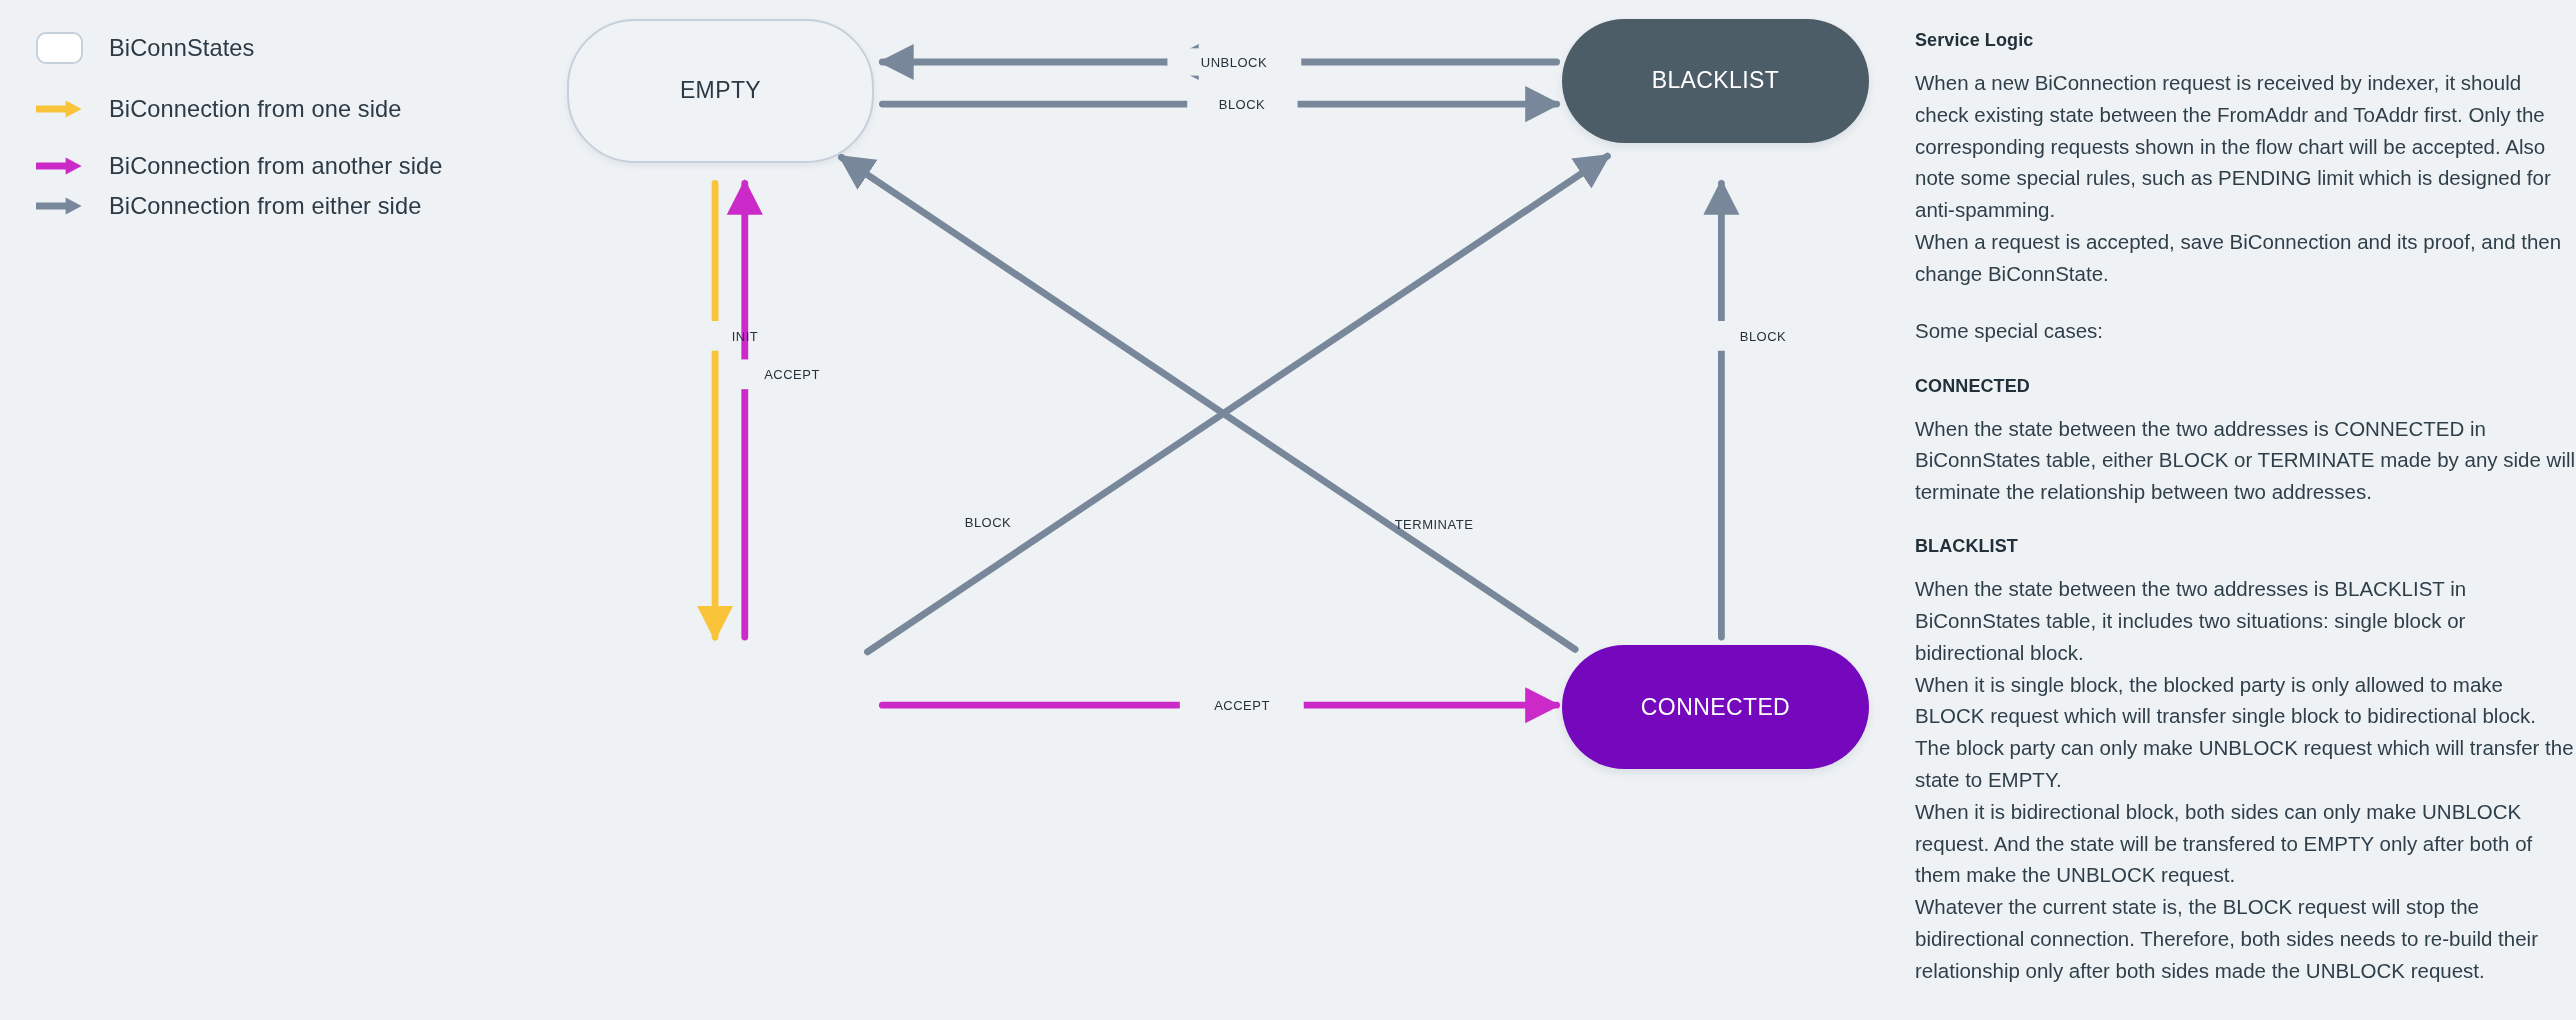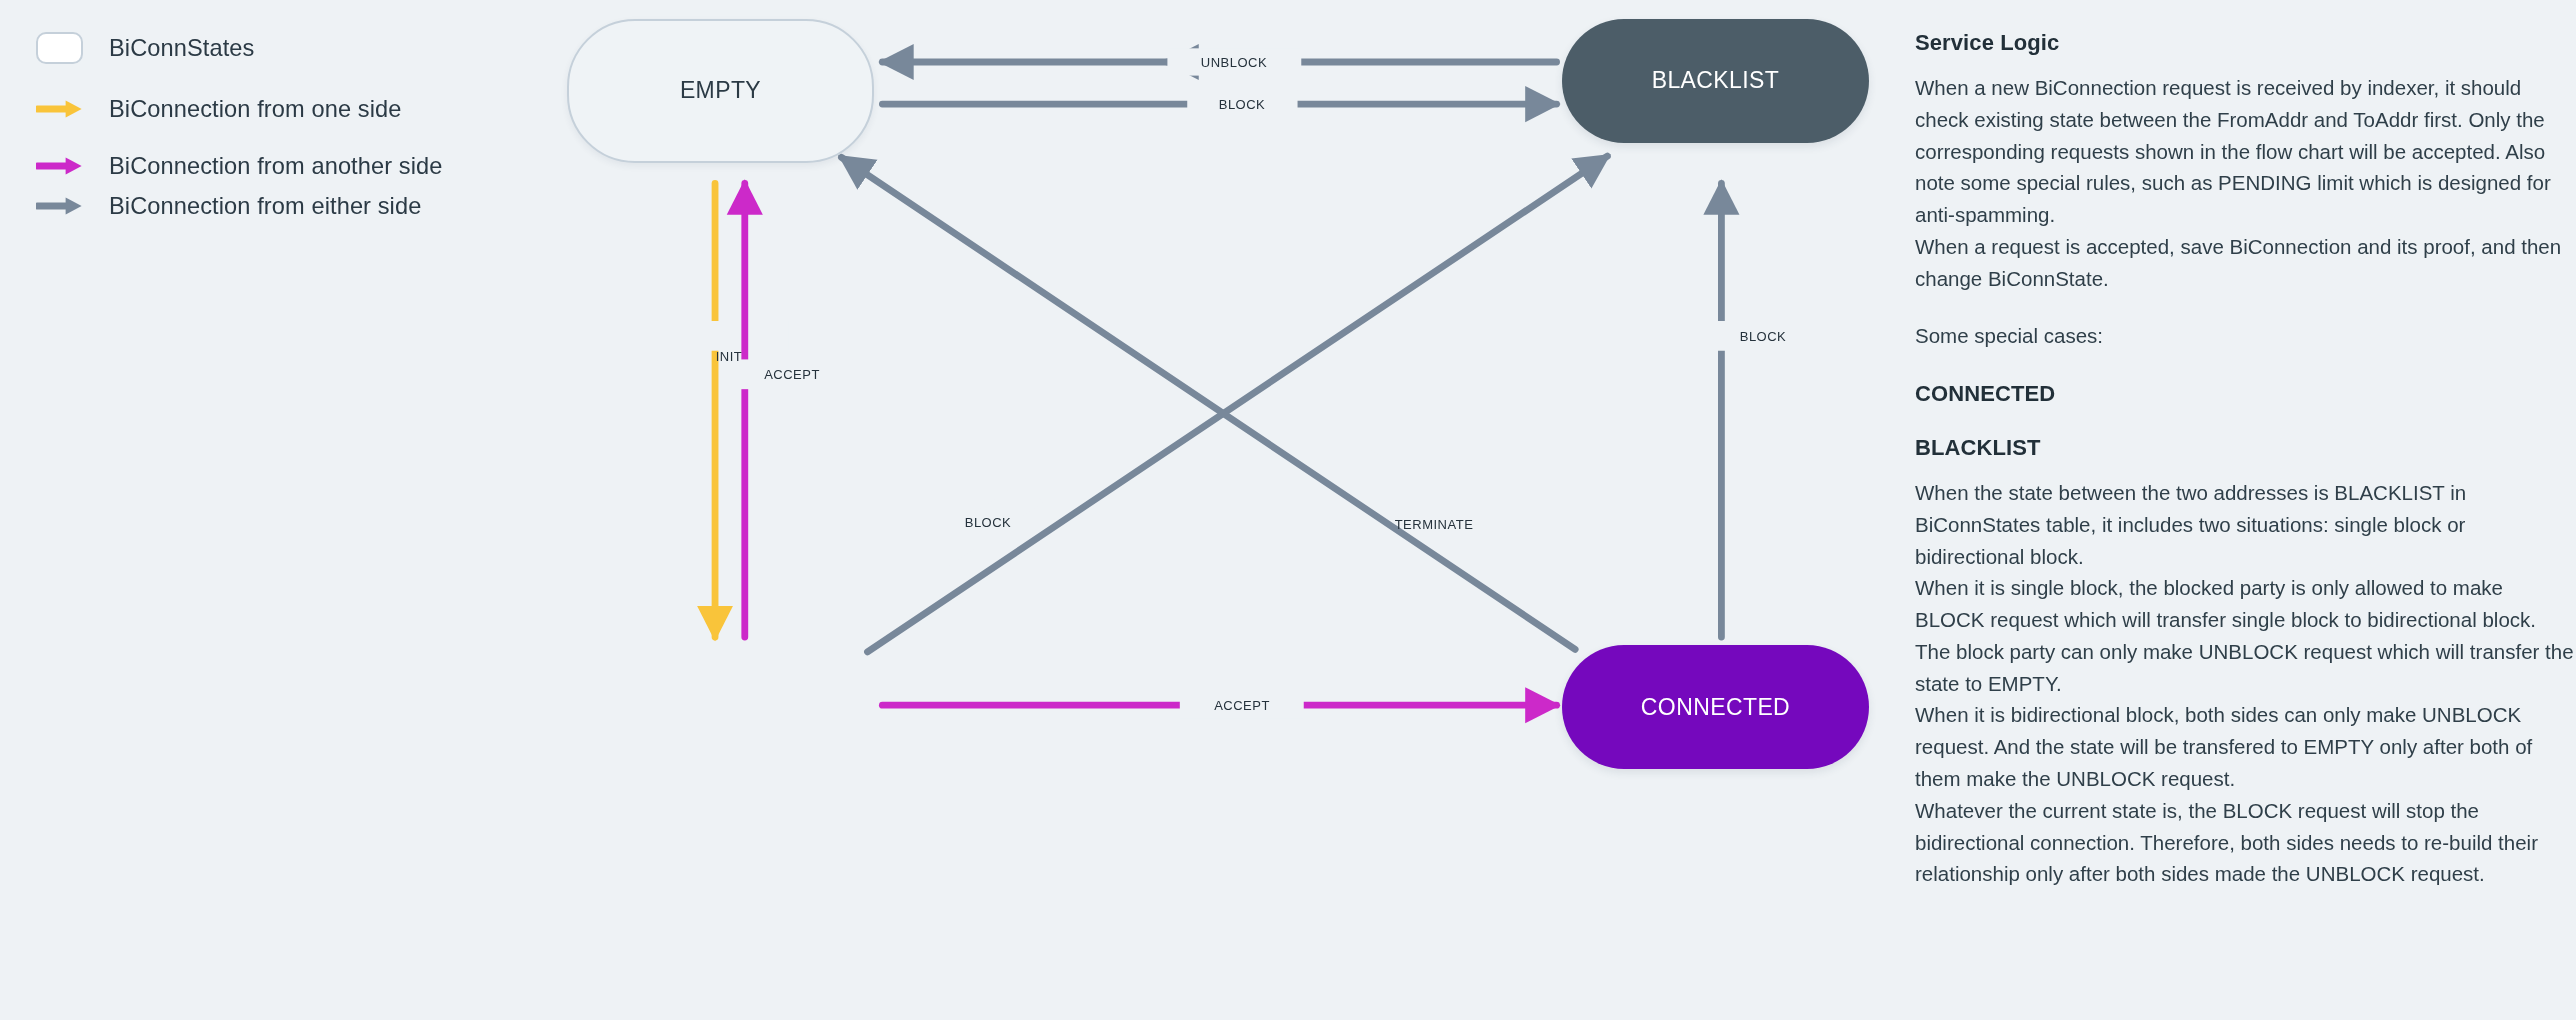--- a/index.html
+++ b/index.html
@@ -119,21 +119,21 @@
   
   #notes {
     position: absolute;
     left: 1915px; top: 0;
     width: 661px;
     height: 1020px;
     padding: 30px 0 0 0;
     box-sizing: border-box;
   }
   #notes .h {
-    font-size: 22px;
+    font-size: 18px;
     font-weight: bold;
     color: #223039;
     letter-spacing: 0.1px;
     margin: 0 0 16px 0;
   }
   #notes .h.sub { margin-top: 28.5px; }
   #notes .p {
     font-size: 20.5px;
     line-height: 1.55;
     color: #2f3f49;
@@ -237,21 +237,21 @@
     <rect x="1024" y="1116" width="200" height="44" fill="#eef2f5"></rect>
 
     <g>
       <line x1="1898" y1="1028" x2="1898" y2="296" stroke="#78889a" stroke-width="11" stroke-linecap="round" marker-end="url(#ah-gray)"></line>
     </g>
     <rect x="1876" y="518" width="178" height="48" fill="#eef2f5"></rect>
   </svg>
 
   <div class="edge-label" style="left:689px; top:62px;">UNBLOCK</div>
   <div class="edge-label" style="left:697px; top:104px;">BLOCK</div>
-  <div class="edge-label" style="left:184px; top:336px;margin-top:20px;">INIT</div>
+  <div class="edge-label" style="left:200px; top:336px;">INIT</div>
   <div class="edge-label" style="left:247px; top:374px;">ACCEPT</div>
   <div class="edge-label" style="left:443px; top:522px;">BLOCK</div>
   <div class="edge-label" style="left:889px; top:524px;">TERMINATE</div>
   <div class="edge-label" style="left:697px; top:705px;">ACCEPT</div>
   <div class="edge-label" style="left:1218px; top:336px;">BLOCK</div>
 
   <div class="node" id="node-empty">
     <span>EMPTY</span>
   </div>
   <div class="node" id="node-blacklist">
@@ -266,20 +266,21 @@
 <div id="notes">
   <div class="h">Service Logic</div>
   <div class="p">When a new BiConnection request is received by indexer, it should check existing state between the FromAddr and ToAddr first. Only the corresponding requests shown in the flow chart will be accepted. Also note some special rules, such as PENDING limit which is designed for anti-spamming.
 When a request is accepted, save BiConnection and its proof, and then change BiConnState.</div>
 
   <div class="gap"></div>
 
   <div class="p">Some special cases:</div>
 
   <div class="h sub">CONNECTED</div>
+  <div class="p">When the state between the two addresses is CONNECTED in BiConnStates table, either BLOCK or TERMINATE made by any side will terminate the relationship between two addresses.</div>
 
   <div class="h sub">BLACKLIST</div>
   <div class="p">When the state between the two addresses is BLACKLIST in BiConnStates table, it includes two situations: single block or bidirectional block.
 When it is single block, the blocked party is only allowed to make BLOCK request which will transfer single block to bidirectional block. The block party can only make UNBLOCK request which will transfer the state to EMPTY.
 When it is bidirectional block, both sides can only make UNBLOCK request. And the state will be transfered to EMPTY only after both of them make the UNBLOCK request.
 Whatever the current state is, the BLOCK request will stop the bidirectional connection. Therefore, both sides needs to re-build their relationship only after both sides made the UNBLOCK request.</div>
 </div>
 
 
 </body></html>

